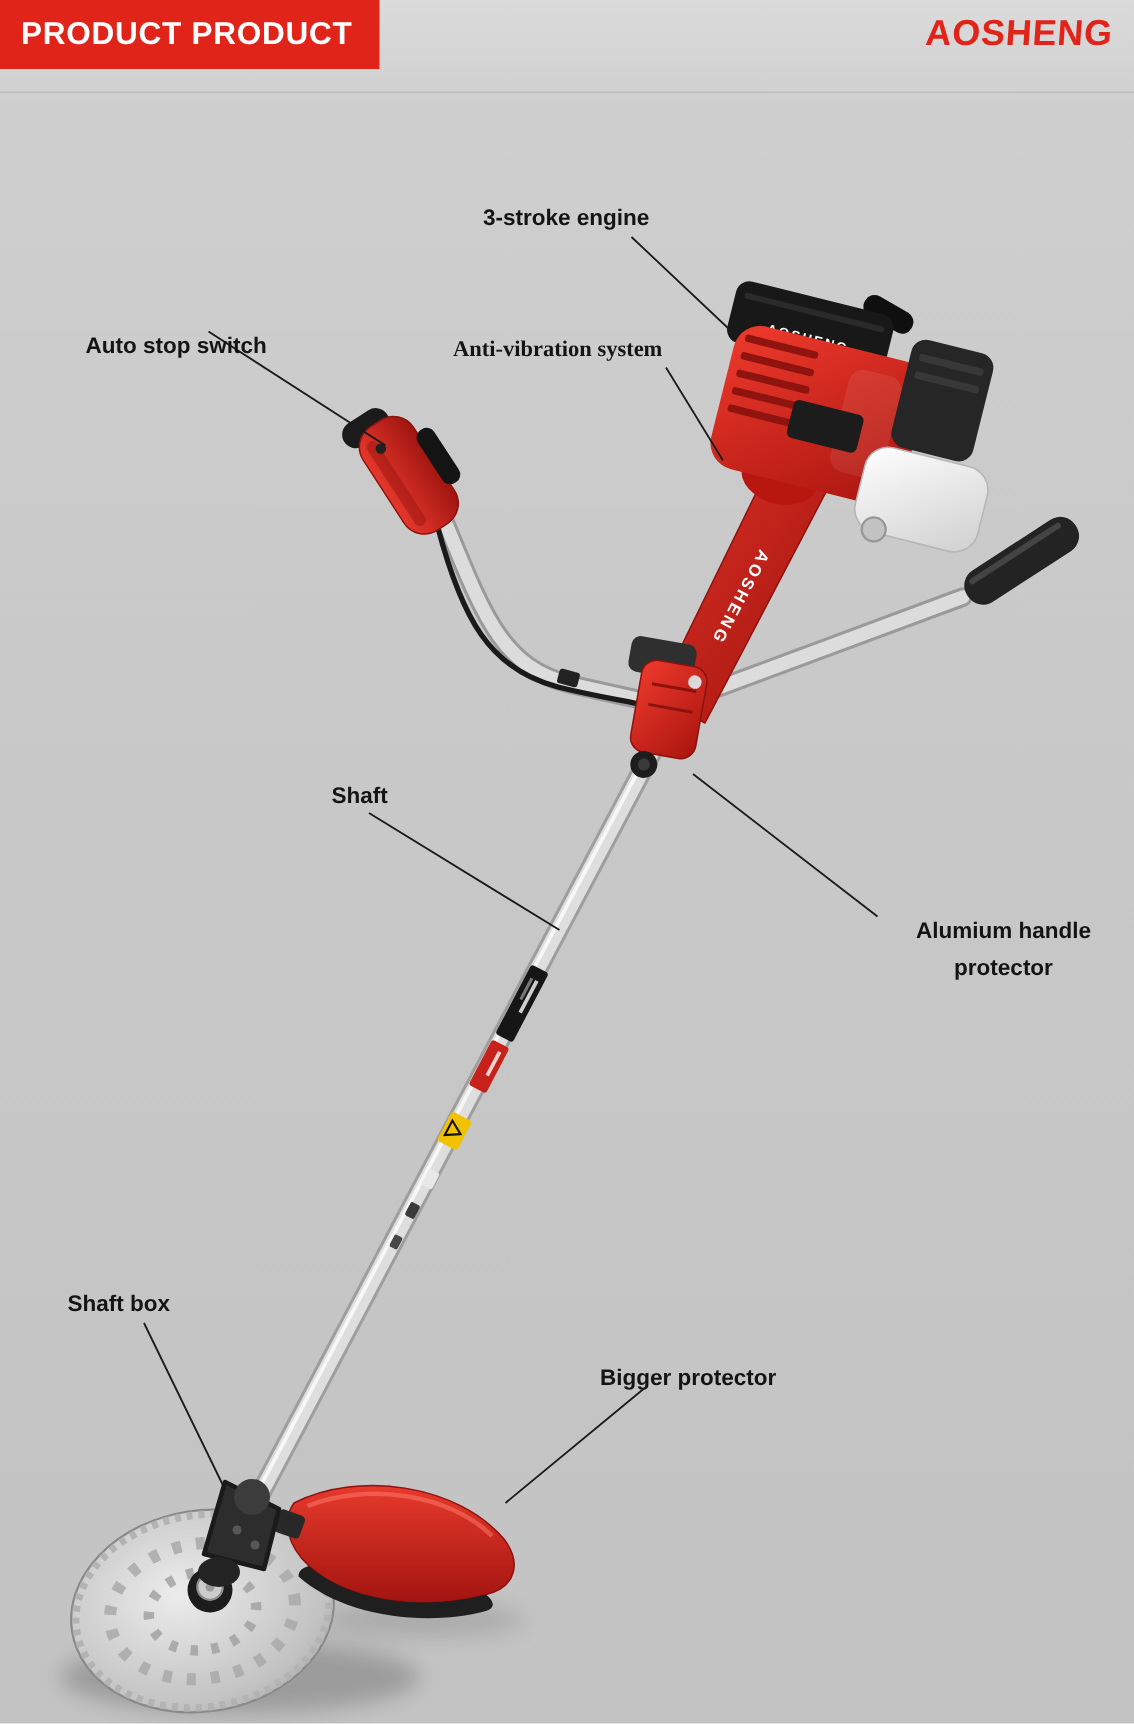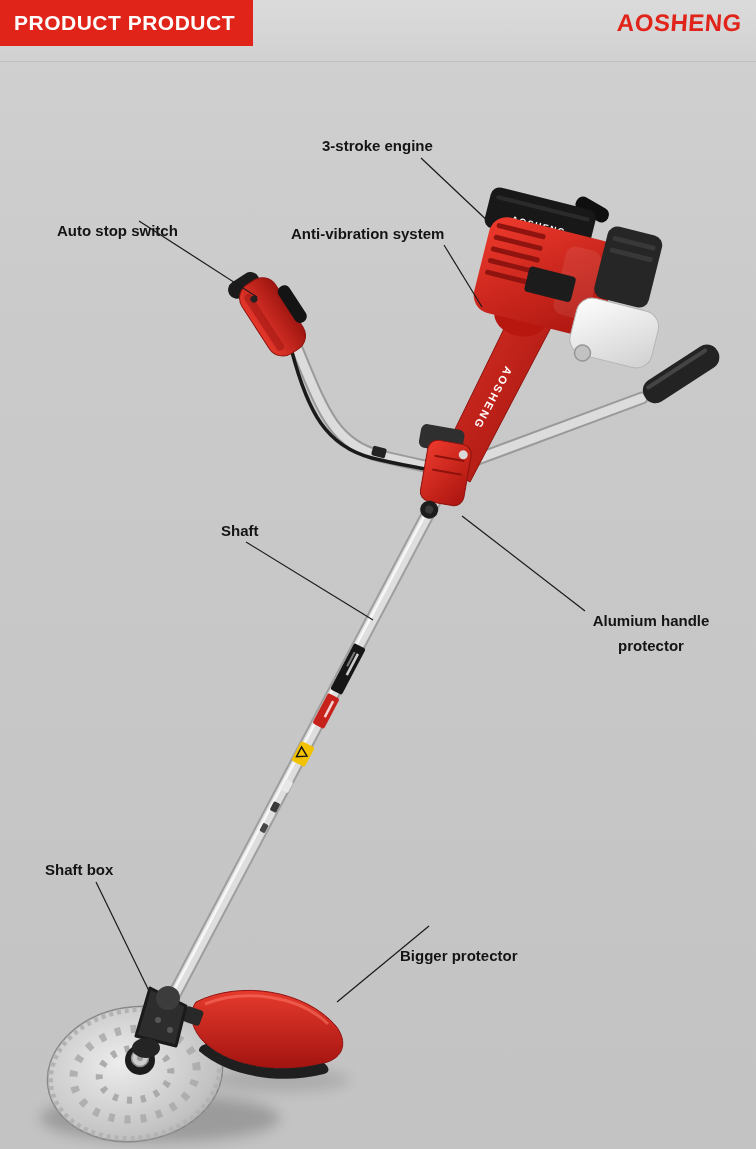--- a/index.html
+++ b/index.html
@@ -215,20 +215,20 @@
     <line x1="444" y1="245" x2="482" y2="307"></line>
     <line x1="246" y1="542" x2="373" y2="620"></line>
     <line x1="585" y1="611" x2="462" y2="516"></line>
     <line x1="96" y1="882" x2="150" y2="993"></line>
     <line x1="429" y1="926" x2="337" y2="1002"></line>
   </g>
 </svg>
 
 <div class="callout" style="left:322px; top:137px;">3-stroke engine</div>
 <div class="callout" style="left:57px; top:202px;margin-top:20px;">Auto stop switch</div>
-<div class="callout" style="left:291px; top:225px;">Anti-vibration system</div>
+<div class="callout" style="left:302px; top:225px;font-family:Liberation Serif, serif;">Anti-vibration system</div>
 <div class="callout" style="left:209px; top:522px;margin-left:12px;">Shaft</div>
-<div class="callout callout-multi" style="left:585px; top:608px; width:132px;">
+<div class="callout callout-multi" style="left:603px; top:608px; width:132px;">
   <div>Alumium handle</div>
   <div>protector</div>
 </div>
 <div class="callout" style="left:45px; top:861px;">Shaft box</div>
-<div class="callout" style="left:400px; top:947px;">Bigger protector</div>
+<div class="callout" style="left:400px; top:910px;">Bigger protector</div>
 
 </body></html>

